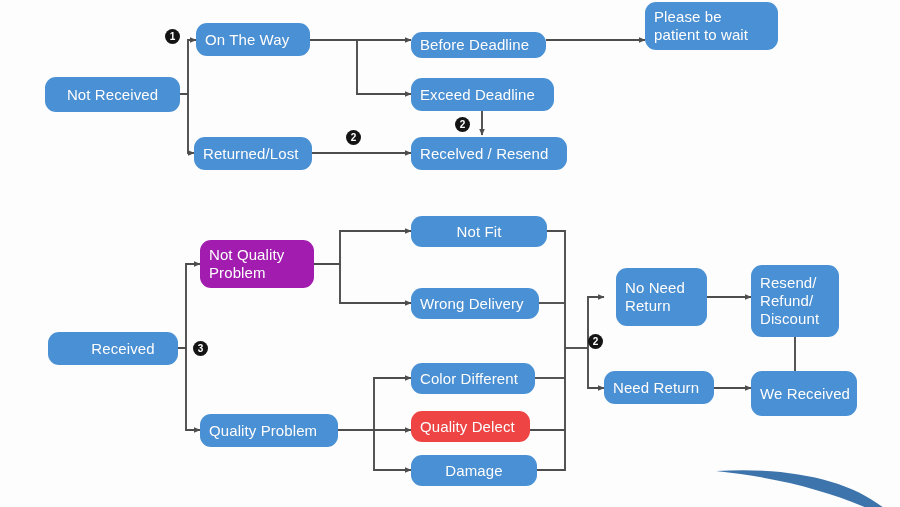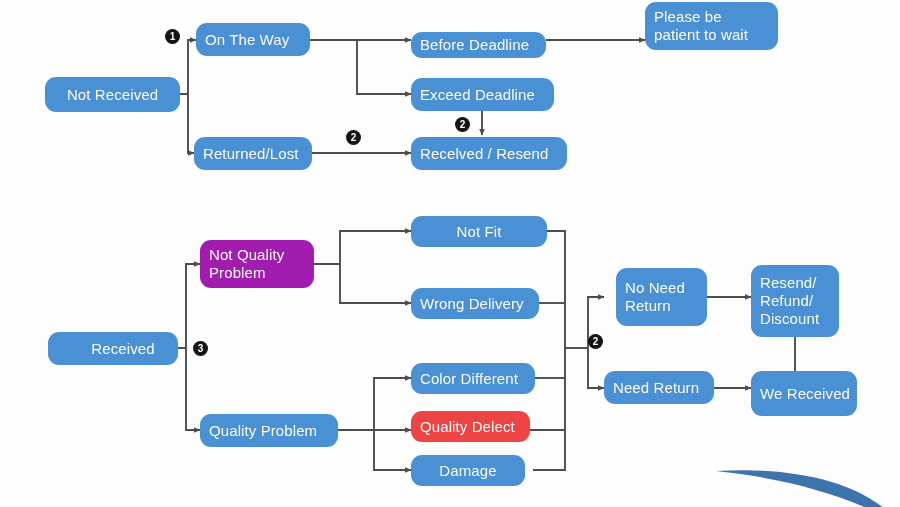--- a/index.html
+++ b/index.html
@@ -119,21 +119,21 @@
       <div class="node l" style="left: 645px; top: 2px; width: 133px; height: 48px; background: rgb(74, 144, 212); color: rgb(255, 255, 255);">Please be
 patient to wait</div>
       <div class="node c" style="left: 48px; top: 332px; width: 130px; height: 33px; background: rgb(74, 144, 212); color: rgb(255, 255, 255); padding-left: 20px;">Received</div>
       <div class="node l" style="left: 200px; top: 240px; width: 114px; height: 48px; background: #a21caf; color: rgb(255, 255, 255);">Not   Quality
 Problem</div>
       <div class="node l" style="left: 200px; top: 414px; width: 138px; height: 33px; background: rgb(74, 144, 212); color: rgb(255, 255, 255);">Quality Problem</div>
       <div class="node c" style="left: 411px; top: 216px; width: 136px; height: 31px; background: rgb(74, 144, 212); color: rgb(255, 255, 255);">Not Fit</div>
       <div class="node l" style="left: 411px; top: 288px; width: 128px; height: 31px; background: rgb(74, 144, 212); color: rgb(255, 255, 255);">Wrong Delivery</div>
       <div class="node l" style="left: 411px; top: 363px; width: 124px; height: 31px; background: rgb(74, 144, 212); color: rgb(255, 255, 255);">Color Different</div>
       <div class="node l" style="left: 411px; top: 411px; width: 119px; height: 31px; background: #ef4444; color: rgb(255, 255, 255);">Quality Delect</div>
-      <div class="node c" style="left: 411px; top: 455px; width: 114px; height: 31px; background: rgb(74, 144, 212); color: rgb(255, 255, 255);">Damage</div>
+      <div class="node c" style="left: 411px; top: 455px; width: 126px; height: 31px; background: rgb(74, 144, 212); color: rgb(255, 255, 255);">Damage</div>
       <div class="node l" style="left: 604px; top: 268px; width: 91px; height: 58px; background: rgb(74, 144, 212); color: rgb(255, 255, 255); margin-left: 12px;">No Need
 Return</div>
       <div class="node l" style="left: 604px; top: 371px; width: 110px; height: 33px; background: rgb(74, 144, 212); color: rgb(255, 255, 255);">Need Return</div>
       <div class="node l" style="left: 751px; top: 265px; width: 88px; height: 72px; background: rgb(74, 144, 212); color: rgb(255, 255, 255);">Resend/
 Refund/
 Discount</div>
       <div class="node l" style="left: 751px; top: 371px; width: 106px; height: 45px; background: rgb(74, 144, 212); color: rgb(255, 255, 255);">We Received</div>
     </div>
   <div id="marker-layer">
       <div class="marker" style="left: 165px; top: 29px; background: rgb(20, 20, 20);">1</div>

